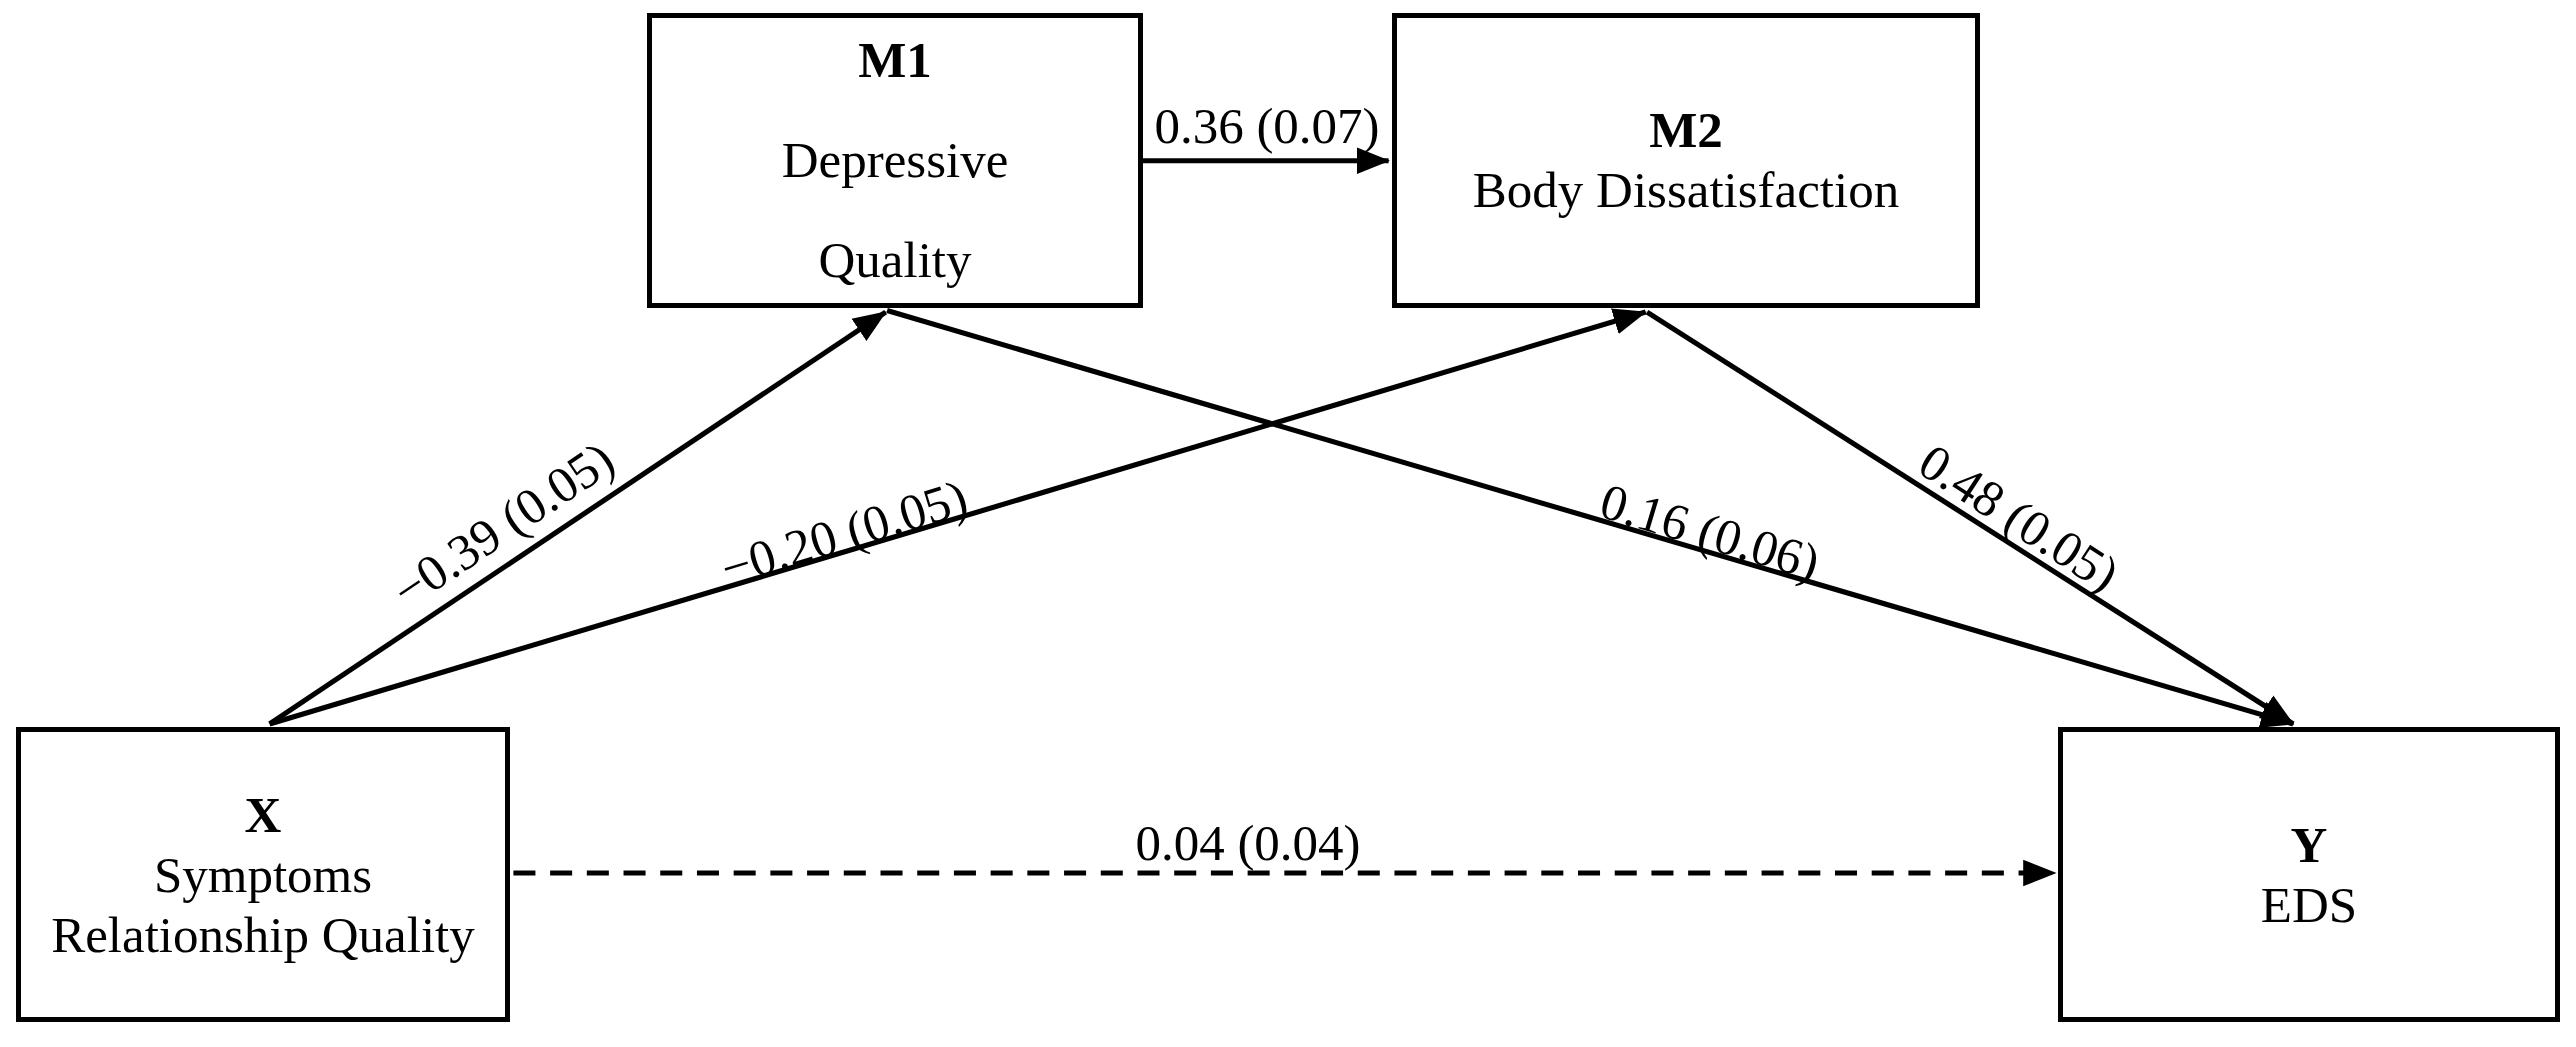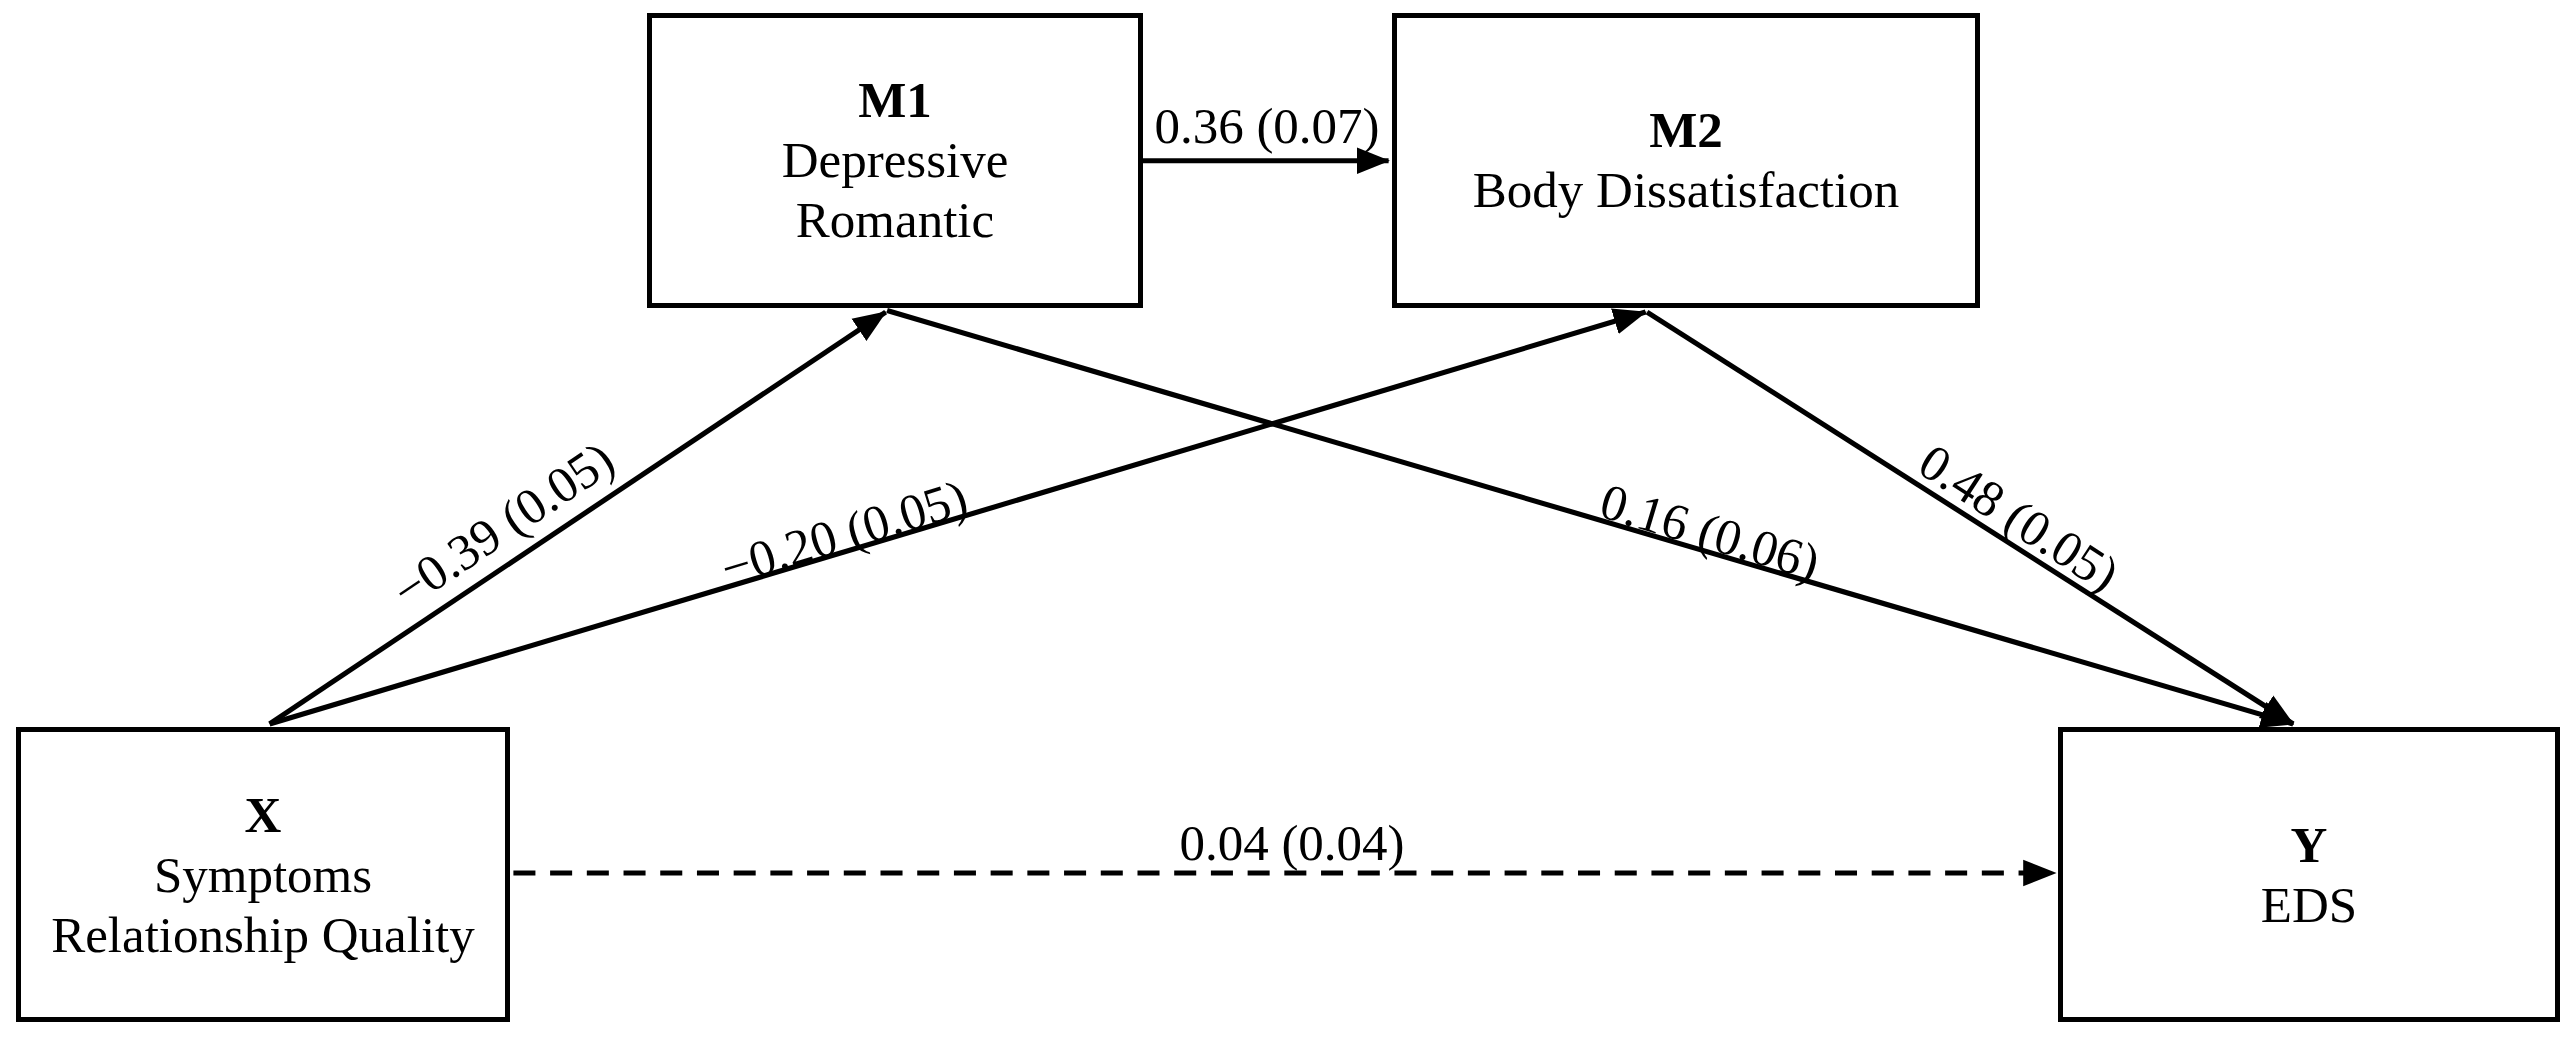--- a/index.html
+++ b/index.html
@@ -33,38 +33,38 @@
     align-items: center;
     justify-content: center;
     text-align: center;
     font-size: 51px;
     line-height: 60px;
     color: #000000;
   }
   .node .node-id {
     font-weight: bold;
   }
-  .node-m1 { left: 647px;  top: 12.5px;  width: 496px; height: 295px; }
+  .node-m1 { left: 647px;  top: 12.5px;  width: 496px; height: 295px; gap: 40px; }
   .node-m2 { left: 1392px; top: 12.5px;  width: 588px; height: 295px; }
   .node-x  { left: 16px;   top: 727px; width: 494px; height: 295px; }
   .node-y  { left: 2058px; top: 727px; width: 502px; height: 295px; }
   .path-label {
     position: absolute;
     font-size: 51px;
     line-height: 54px;
     color: #000000;
     white-space: nowrap;
     background: transparent;
   }
   .lbl-x-m1  { left: 503px;  top: 525px;  transform: translate(-50%,-50%) rotate(-34deg); }
   .lbl-x-m2  { left: 844px; top: 533px;  transform: translate(-50%,-50%) rotate(-17deg); }
   .lbl-m1-m2 { left: 1257px; top: 126px;  transform: translate(-50%,-50%); padding-left: 20px; }
   .lbl-m1-y  { left: 1710px; top: 532px;  transform: translate(-50%,-50%) rotate(16.6deg); }
   .lbl-m2-y  { left: 2019px; top: 518px;  transform: translate(-50%,-50%) rotate(33deg); }
-  .lbl-x-y   { left: 1248px; top: 843px; transform: translate(-50%,-50%); margin-left: 44px; }
+  .lbl-x-y   { left: 1248px; top: 843px; transform: translate(-50%,-50%); }
 </style>
 </head>
 <body>
 
 <div class="diagram">
 
   <svg class="arrow-layer" viewBox="0 0 3508 1426" xmlns="http://www.w3.org/2000/svg">
     <defs>
       <marker id="arrowhead" viewBox="0 0 10 10" refX="9.6" refY="5" markerWidth="6.5" markerHeight="6.5" orient="auto">
         <path d="M 0 1 L 10 5 L 0 9 z" fill="#000000"></path>
@@ -80,21 +80,21 @@
     <line x1="1208" y1="423" x2="3123" y2="986" stroke="#000000" stroke-width="7" marker-end="url(#arrowhead)"></line>
 
     <line x1="2243" y1="425" x2="3123" y2="986" stroke="#000000" stroke-width="7" marker-end="url(#arrowhead)"></line>
 
     <line x1="699" y1="1189" x2="2799" y2="1189" stroke="#000000" stroke-width="7" stroke-dasharray="30 20" marker-end="url(#arrowhead)"></line>
   </svg>
 
   <div class="node node-m1">
     <div class="node-id">M1</div>
     <div class="node-line">Depressive</div>
-    <div class="node-line">Romantic</div>
+    <div class="node-line">Quality</div>
   </div>
 
   <div class="node node-m2">
     <div class="node-id">M2</div>
     <div class="node-line">Body Dissatisfaction</div>
   </div>
 
   <div class="node node-x">
     <div class="node-id">X</div>
     <div class="node-line">Symptoms</div>

